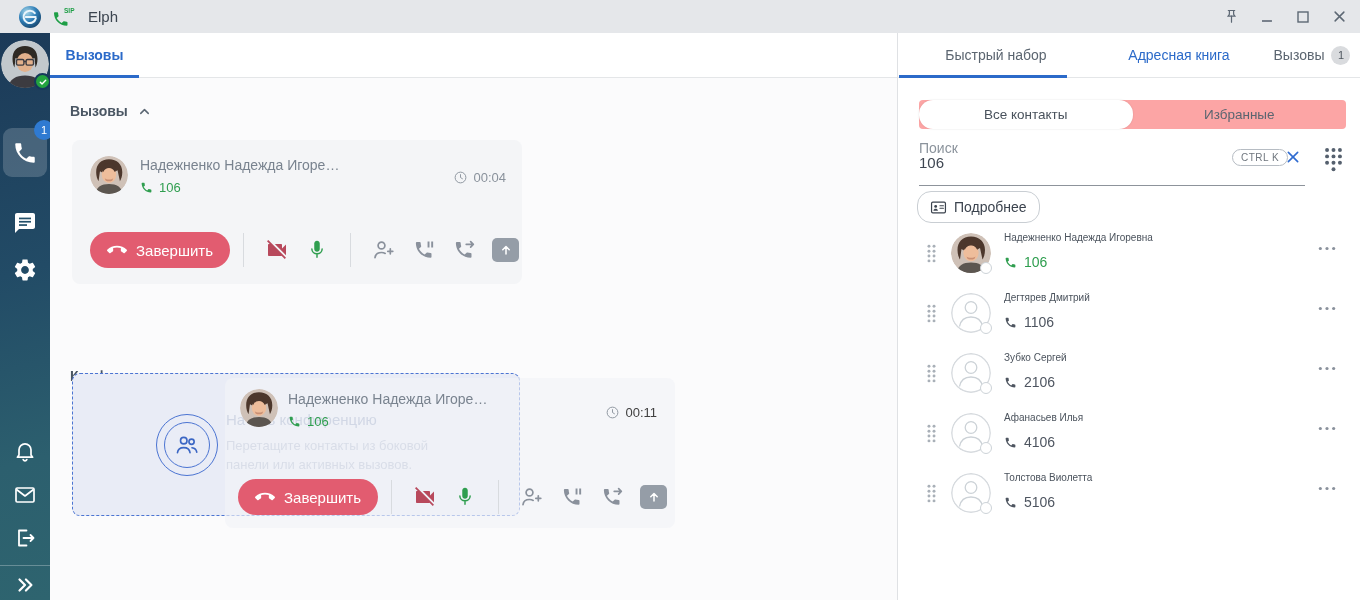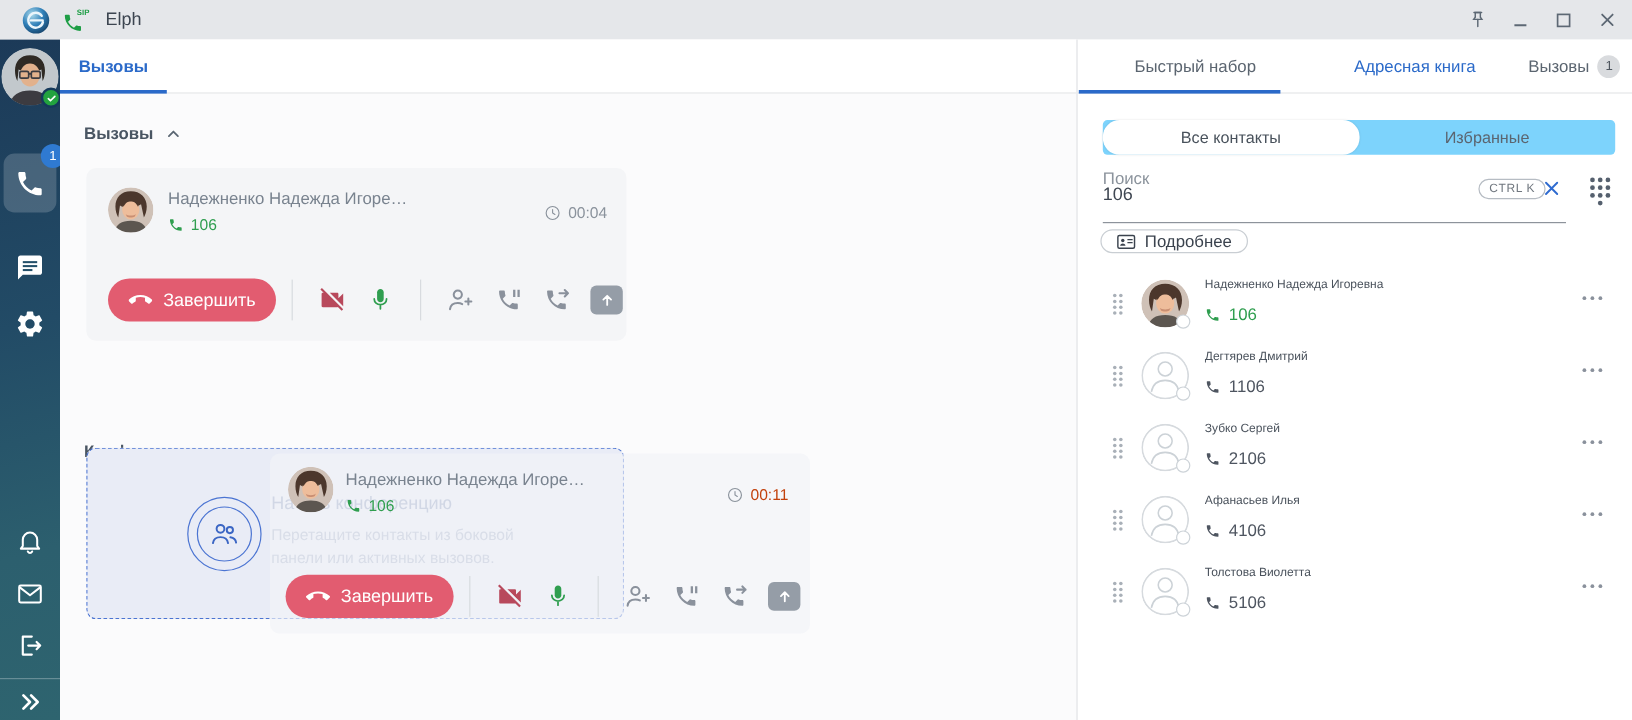--- a/index.html
+++ b/index.html
@@ -53,44 +53,44 @@
   .dropzone { position:absolute; left:22px; top:340px; width:448px; height:143px; border:1px dashed #4b74d2; border-radius:8px; background:#e9ecf6; z-index:1; }
   .dz-circle { position:absolute; left:83px; top:40px; width:62px; height:62px; border:1px solid #4b74d2; border-radius:50%; display:flex; align-items:center; justify-content:center; }
   .dz-circle-inner { width:46px; height:46px; border:1px solid #4b74d2; border-radius:50%; display:flex; align-items:center; justify-content:center; color:#3b66c4; }
   .dz-title { position:absolute; left:153px; top:37px; font-size:15px; color:#93a2c0; }
   .dz-sub { position:absolute; left:153px; top:62px; font-size:13px; line-height:19px; color:#a9b4ca; }
 
   .ghost-card { position:absolute; left:175px; top:345px; width:450px; height:150px; background:rgba(242,243,247,.66); border-radius:8px; z-index:2; }
   .gc-avatar { position:absolute; left:15px; top:11px; width:38px; height:38px; border-radius:50%; overflow:hidden; }
   .gc-name { position:absolute; left:63px; top:13px; width:250px; font-size:14px; color:#79838f; white-space:nowrap; overflow:hidden; }
   .gc-num { position:absolute; left:63px; top:36px; display:flex; align-items:center; gap:6px; color:#2f9e4f; font-size:13px; }
-  .gc-timer { position:absolute; right:18px; top:27px; display:flex; align-items:flex-start; gap:5px; color:#c2410c; font-size:13px; }
+  .gc-timer { position:absolute; right:18px; top:27px; display:flex; align-items:flex-start; gap:5px; color:#404040; font-size:13px; }
   .gc-controls { position:absolute; left:13px; bottom:13px; display:flex; align-items:center; }
 
   
   .rpanel { position:absolute; left:897px; top:33px; width:463px; height:567px; background:#fff; border-left:1px solid #dfe1e4; }
   .r-tabbar { position:relative; height:45px; border-bottom:1px solid #e4e6e8; display:flex; }
   .r-tab { display:flex; align-items:center; justify-content:center; gap:7px; font-size:14px; color:#5b6570; cursor:default; }
   .r-tab.t1 { width:170px; } .r-tab.t2 { width:196px; } .r-tab.t3 { flex:1; }
   .r-tab.active { color:#2b6ac9; }
   .r-tab-underline { position:absolute; left:1px; bottom:-1px; width:168px; height:3px; background:#2b6ac9; }
   .tab-badge { width:19px; height:19px; border-radius:50%; background:#d9dbde; color:#4e565f; font-size:11px; display:flex; align-items:center; justify-content:center; }
 
-  .segmented { position:absolute; left:21px; top:67px; width:427px; height:29px; background:#7dd3fc; border-radius:4px; display:flex;justify-content:space-between; }
+  .segmented { position:absolute; left:21px; top:67px; width:427px; height:29px; background:#fca5a5; border-radius:4px; display:flex;justify-content:space-between; }
   .seg-opt { flex:1; display:flex; align-items:center; justify-content:center; font-size:13.5px; color:#5b6570; cursor:default; }
   .seg-opt.selected { background:#fff; border-radius:14px; color:#49525c; box-shadow:0 0 2px rgba(0,0,0,.12); }
 
   .search-label { position:absolute; left:21px; top:107px; font-size:14px; color:#8b939c; }
   .search-value { position:absolute; left:21px; top:121px; width:300px; font-size:15px; color:#3f4752; border:none; background:transparent; font-family:inherit; padding:0; outline:none; }
   .search-underline { position:absolute; left:21px; top:152px; width:386px; height:1px; background:#8d939b; }
   .kbd-chip { position:absolute; left:334px; top:116px; border:1px solid #b6bcc3; border-radius:10px; padding:2px 8px; font-size:10px; color:#6f767e; letter-spacing:.5px; background:#fff; }
   .clear-x { position:absolute; left:384px; top:113px; width:22px; height:22px; display:flex; align-items:center; justify-content:center; color:#2f6bd0; cursor:default; }
   .dialpad-btn { position:absolute; left:423px; top:112px; width:24px; height:28px; display:flex; align-items:center; justify-content:center; color:#55606e; cursor:default; }
 
-  .details-btn { position:absolute; left:19px; top:158px; height:20px; border:1px solid #c9ced3; border-radius:14px; background:#fff; display:flex; align-items:center; gap:7px; padding:0 12px; font-size:14px; color:#3b434e; font-family:inherit; cursor:default; }
+  .details-btn { position:absolute; left:19px; top:158px; height:32px; border:1px solid #c9ced3; border-radius:14px; background:#fff; display:flex; align-items:center; gap:7px; padding:0 12px; font-size:14px; color:#3b434e; font-family:inherit; cursor:default; }
 
   .contact-list { position:absolute; left:0; top:190px; width:463px; }
   .contact-row { position:relative; height:60px; }
   .drag-handle { position:absolute; left:28px; top:21px; color:#a9b0b8; cursor:default; }
   .c-avatar { position:absolute; left:53px; top:10px; width:40px; height:40px; }
   .c-avatar .ph { width:40px; height:40px; border-radius:50%; overflow:hidden; }
   .presence { position:absolute; right:-1px; bottom:-1px; width:12px; height:12px; border-radius:50%; background:#fff; border:1.5px solid #cdd3d8; }
   .c-name { position:absolute; left:106px; top:9px; width:290px; font-size:10px; color:#4a525c; white-space:nowrap; overflow:hidden; }
   .c-ext { position:absolute; left:106px; top:31px; display:flex; align-items:center; gap:7px; font-size:14px; color:#4e5560; }
   .c-ext.green { color:#2f9e4f; }

